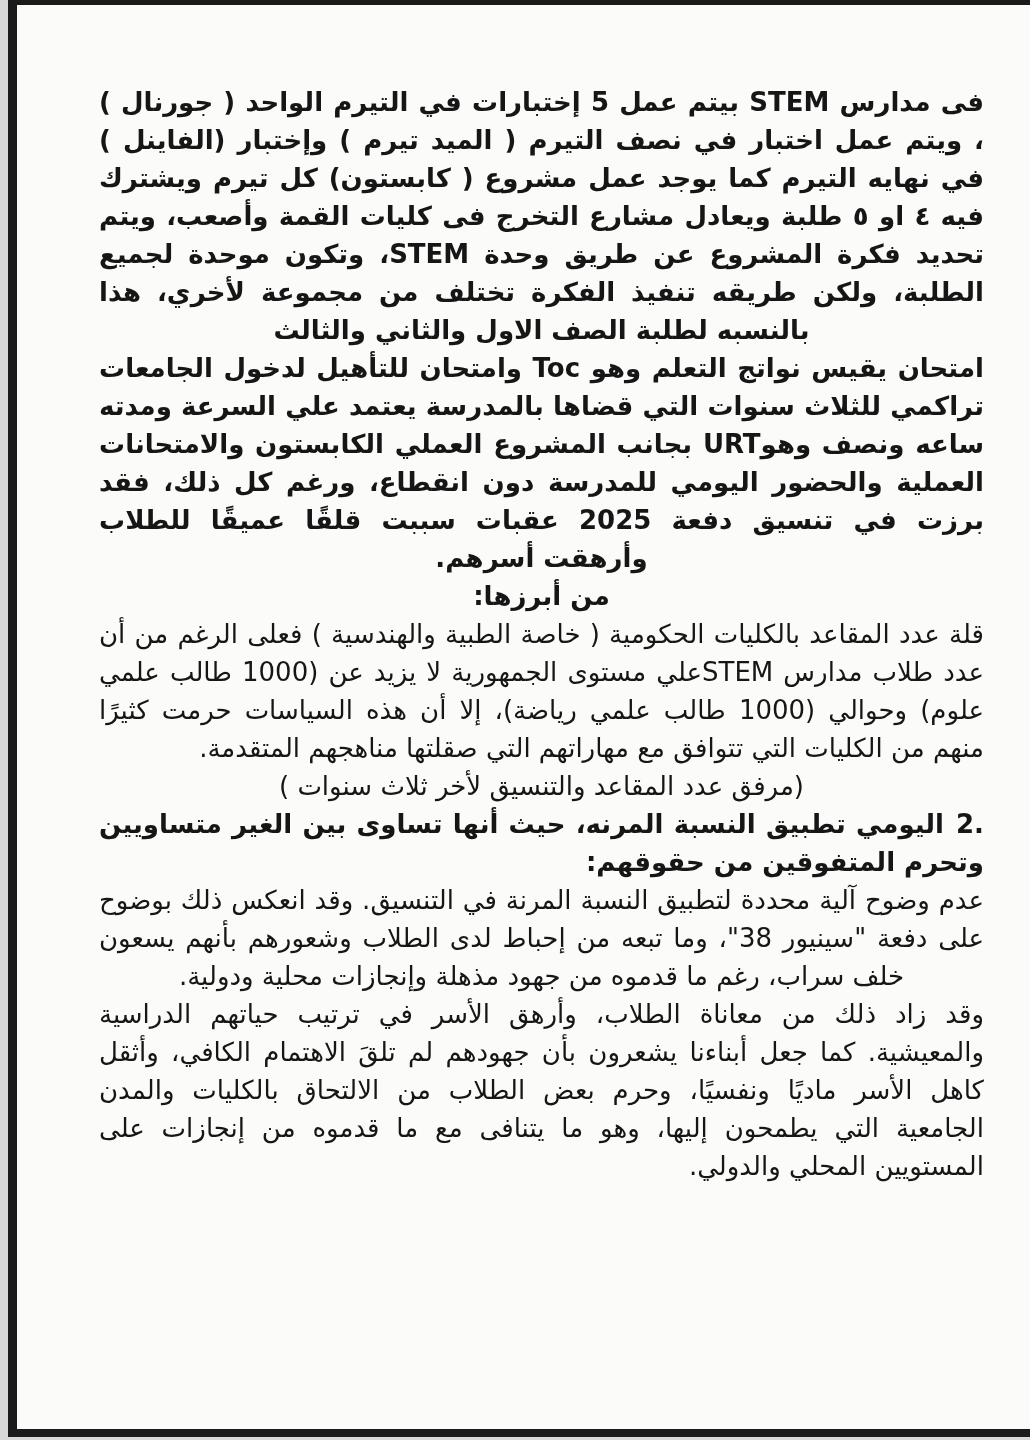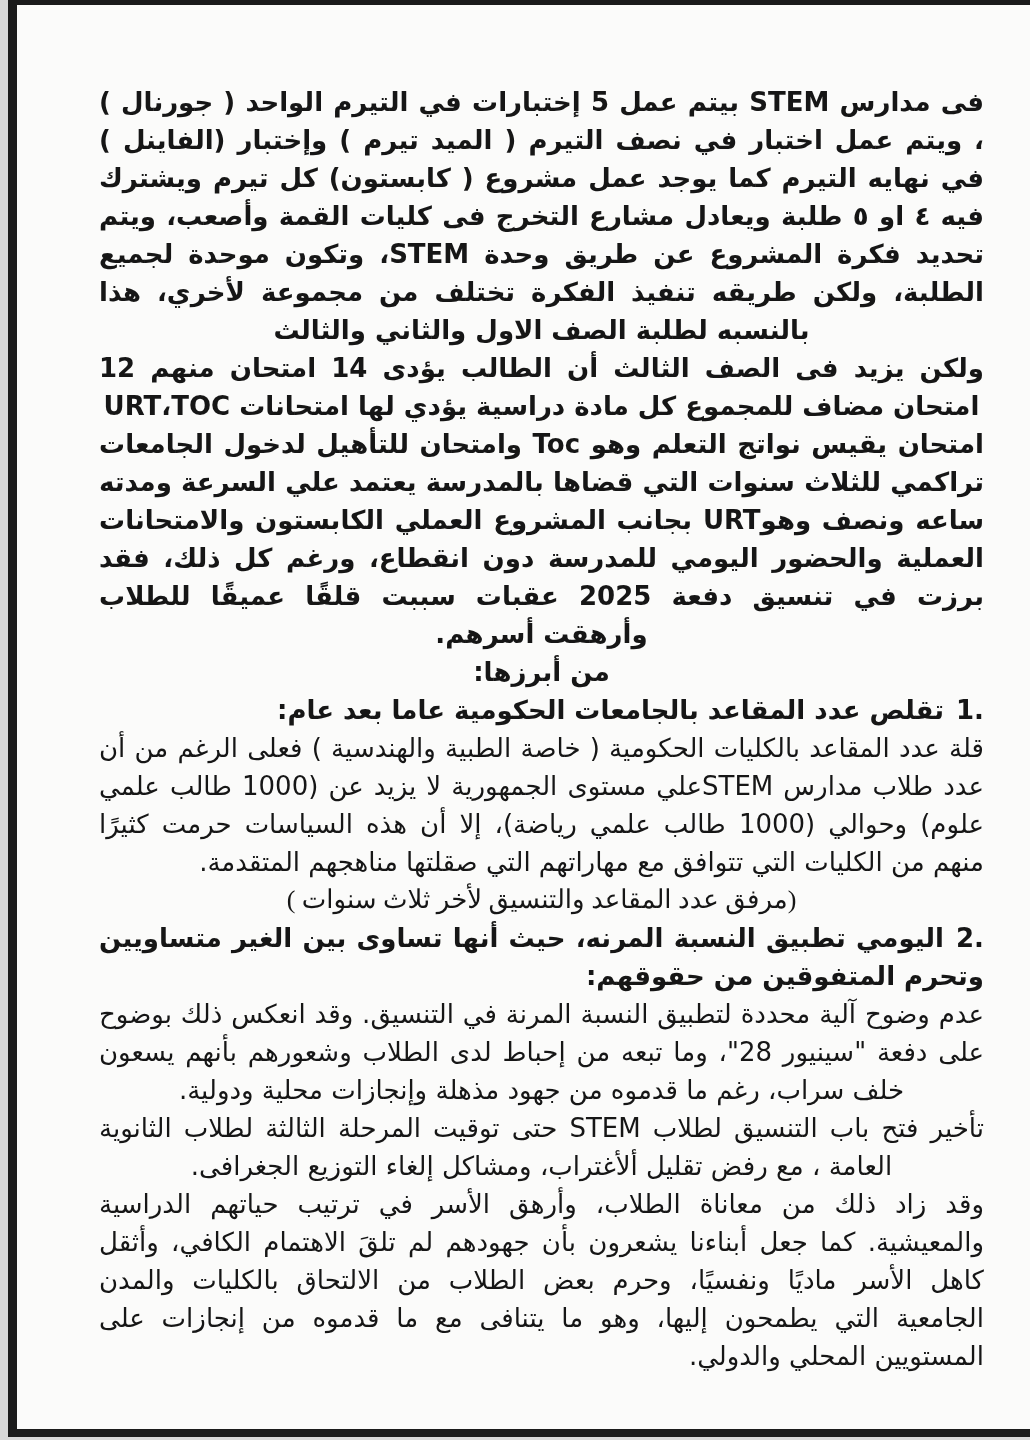--- a/index.html
+++ b/index.html
@@ -24,46 +24,43 @@
     color:#161616;
     font-size:26px;
     line-height:38px;
     text-rendering:optimizeLegibility;
   }
   p { margin:0; padding:0; }
   .bold   { font-weight:bold; }
   .jc     { text-align:justify; text-align-last:center; }
   .jr     { text-align:justify; text-align-last:right; }
   .right  { text-align:center; }
-  .center { text-align:center;font-family:Liberation Serif, serif; }
+  .center { text-align:center; }
   .hnum   { unicode-bidi:isolate; direction:ltr; margin-left:12px; }
 </style>
 </head>
 <body>
 
 <div class="page">
   <div class="content">
 
     <p class="bold jc">فى مدارس STEM بيتم عمل 5 إختبارات في التيرم الواحد ( جورنال ) ، ويتم عمل اختبار في نصف التيرم ( الميد تيرم ) وإختبار (الفاينل ) في نهايه التيرم كما يوجد عمل مشروع ( كابستون) كل تيرم ويشترك فيه ٤ او ٥  طلبة ويعادل مشارع التخرج فى كليات القمة وأصعب، ويتم تحديد فكرة المشروع عن طريق وحدة STEM، وتكون موحدة لجميع الطلبة، ولكن طريقه تنفيذ الفكرة تختلف من مجموعة لأخري، هذا بالنسبه لطلبة الصف الاول والثاني والثالث</p>
 
-    <p class="bold jc">ولكن يزيد فى الصف الثالث أن الطالب يؤدى 14 امتحان منهم 12 امتحان مضاف للمجموع كل مادة دراسية يؤدي لها امتحانات  URT،TOC</p>
 
     <p class="bold jc">امتحان يقيس نواتج التعلم وهو Toc   وامتحان للتأهيل لدخول الجامعات تراكمي للثلاث سنوات التي قضاها بالمدرسة يعتمد علي السرعة ومدته ساعه ونصف وهوURT بجانب المشروع العملي الكابستون والامتحانات العملية والحضور اليومي للمدرسة دون انقطاع، ورغم كل ذلك، فقد برزت في تنسيق دفعة 2025 عقبات سببت قلقًا عميقًا للطلاب وأرهقت أسرهم.</p>
 
     <p class="bold right">من أبرزها:</p>
 
-    <p class="bold jr"><span class="hnum">1.</span><span>تقلص عدد المقاعد بالجامعات الحكومية عاما بعد عام:</span></p>
 
     <p class="jr">قلة عدد المقاعد بالكليات الحكومية ( خاصة الطبية والهندسية ) فعلى الرغم من أن عدد طلاب مدارس STEMعلي مستوى الجمهورية لا يزيد عن (1000 طالب علمي علوم) وحوالي (1000 طالب علمي رياضة)، إلا أن هذه السياسات حرمت كثيرًا منهم من الكليات التي تتوافق مع مهاراتهم التي صقلتها مناهجهم المتقدمة.</p>
 
     <p class="center">(مرفق عدد المقاعد والتنسيق لأخر ثلاث سنوات )</p>
 
     <p class="bold jr"><span class="hnum">2.</span><span>اليومي تطبيق النسبة المرنه، حيث أنها تساوى بين الغير متساويين وتحرم المتفوقين من حقوقهم:</span></p>
 
-    <p class="jc">عدم وضوح آلية محددة لتطبيق النسبة المرنة في التنسيق. وقد انعكس ذلك بوضوح على دفعة "سينيور 28"، وما تبعه من إحباط لدى الطلاب وشعورهم بأنهم يسعون خلف سراب، رغم ما قدموه من جهود مذهلة وإنجازات محلية ودولية.</p>
+    <p class="jc">عدم وضوح آلية محددة لتطبيق النسبة المرنة في التنسيق. وقد انعكس ذلك بوضوح على دفعة "سينيور 38"، وما تبعه من إحباط لدى الطلاب وشعورهم بأنهم يسعون خلف سراب، رغم ما قدموه من جهود مذهلة وإنجازات محلية ودولية.</p>
 
 
-    <p class="jc">تأخير فتح باب التنسيق لطلاب STEM  حتى توقيت المرحلة الثالثة لطلاب الثانوية العامة ، مع رفض تقليل ألأغتراب، ومشاكل إلغاء التوزيع الجغرافى.</p>
 
     <p class="jr">وقد زاد ذلك من معاناة الطلاب، وأرهق الأسر في ترتيب حياتهم الدراسية والمعيشية. كما جعل أبناءنا يشعرون بأن جهودهم لم تلقَ الاهتمام الكافي، وأثقل كاهل الأسر ماديًا ونفسيًا، وحرم بعض الطلاب من الالتحاق بالكليات والمدن الجامعية التي يطمحون إليها، وهو ما يتنافى مع ما قدموه من إنجازات على المستويين المحلي والدولي.</p>
 
   </div>
 </div>
 
 </body></html>

